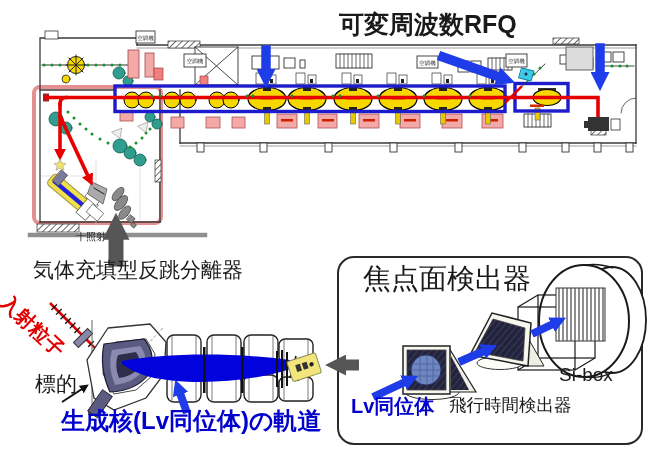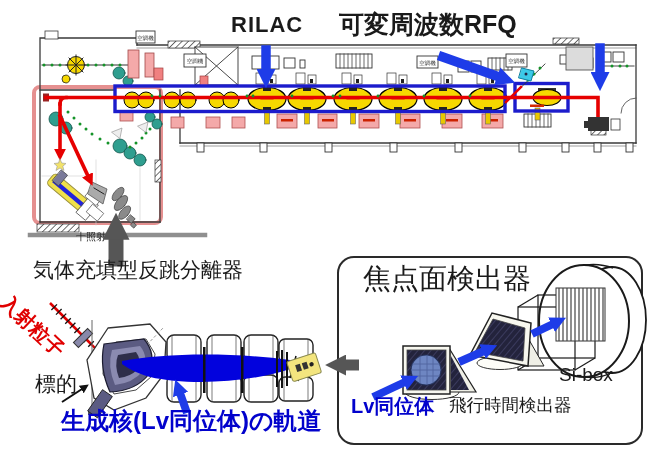--- a/index.html
+++ b/index.html
@@ -533,21 +533,20 @@
   </g>
 
   <line x1="373" y1="397" x2="405" y2="382" stroke="#1e3ce8" stroke-width="8" marker-end="url(#mBlueM)"></line>
   <line x1="459" y1="362" x2="484" y2="351" stroke="#1e3ce8" stroke-width="8" marker-end="url(#mBlueM)"></line>
   <line x1="532" y1="334" x2="553" y2="324" stroke="#1e3ce8" stroke-width="8" marker-end="url(#mBlueM)"></line>
 </g>
 
 <line x1="359" y1="365" x2="344" y2="365" stroke="#565656" stroke-width="11" marker-end="url(#mGrayS)"></line>
 </svg>
 
-<div class="lbl b" style="left:231px;top:13px;font-size:22px;letter-spacing:1px;">RILAC</div>
 <div class="lbl b" style="left:339px;top:11px;font-size:25px;">可変周波数RFQ</div>
 
 <div class="lbl" style="left:33px;top:259px;font-size:21px;">気体充填型反跳分離器</div>
 <div class="lbl b red rot" style="left:10px;top:291px;font-size:20px;">入射粒子</div>
 <div class="lbl" style="left:35px;top:373px;font-size:21px;">標的</div>
 <div class="lbl b blue" style="left:61px;top:408px;font-size:24px;">生成核(Lv同位体)の軌道</div>
 
 <div class="lbl" style="left:363px;top:264px;font-size:28px;">焦点面検出器</div>
 <div class="lbl" style="left:559px;top:365px;font-size:19px;">Si-box</div>
 <div class="lbl" style="left:449px;top:396px;font-size:17.5px;text-align:center;">飛行時間検出器</div>

